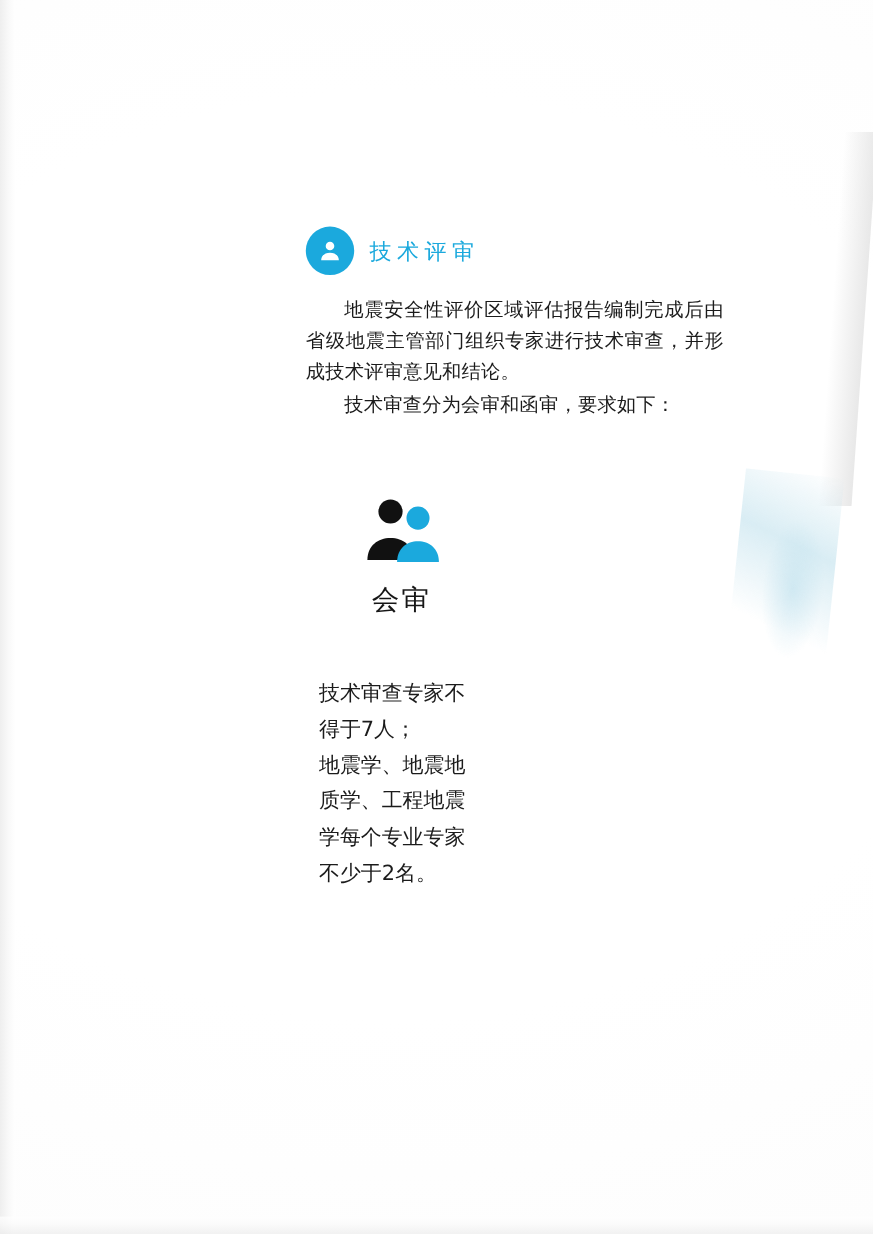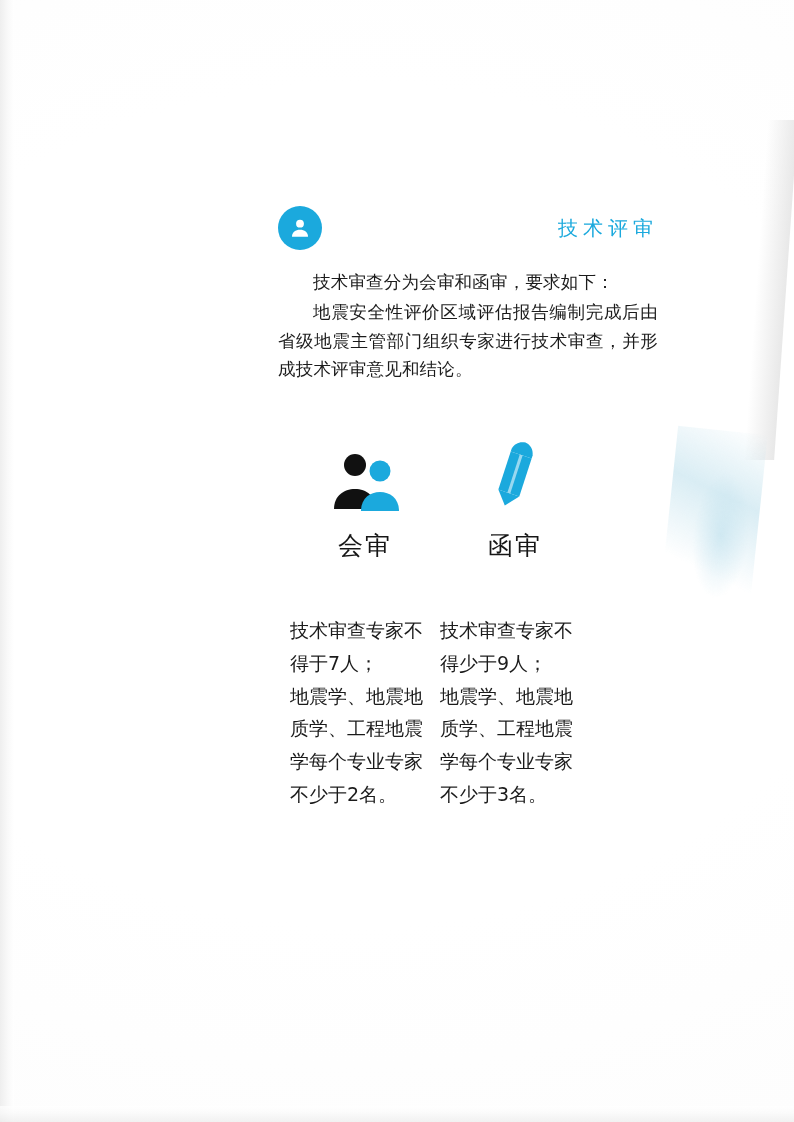--- a/index.html
+++ b/index.html
@@ -64,21 +64,20 @@
     left: 278px;
     top: 206px;
     width: 380px;
   }
 
   .title-row {
     display: flex;
     align-items: center;
     gap: 14px;
     margin-bottom: 18px;
-    justify-content: space-between;
   }
   .title-badge {
     width: 44px;
     height: 44px;
     border-radius: 50%;
     background: #1ba9dd;
     display: flex;
     align-items: center;
     justify-content: center;
     flex: none;
@@ -149,51 +148,35 @@
     <div class="title-row">
       <div class="title-badge">
         <svg width="26" height="26" viewBox="0 0 24 24" aria-hidden="true">
           <circle cx="12" cy="8" r="3.6" fill="#ffffff"></circle>
           <path d="M4.6 20c0-4.1 3.3-6.4 7.4-6.4S19.4 15.9 19.4 20z" fill="#ffffff"></path>
         </svg>
       </div>
       <div class="title-text">技术评审</div>
     </div>
 
+    <p class="para indent">地震安全性评价区域评估报告编制完成后由省级地震主管部门组织专家进行技术审查，并形成技术评审意见和结论。</p>
     <p class="para indent">技术审查分为会审和函审，要求如下：</p>
-    <p class="para indent">地震安全性评价区域评估报告编制完成后由省级地震主管部门组织专家进行技术审查，并形成技术评审意见和结论。</p>
 
     <div class="columns">
 
       <div class="col left">
         <div class="icon-box">
           <svg width="74" height="62" viewBox="0 0 74 62" aria-hidden="true">
             <circle cx="27" cy="14" r="11" fill="#111111"></circle>
             <path d="M6 58c0-13 9.6-20 21-20s21 7 21 20z" fill="#111111"></path>
             <circle cx="52" cy="20" r="10.5" fill="#1ba9dd"></circle>
             <path d="M33 60c0-12.5 8.8-19 19-19s19 6.5 19 19z" fill="#1ba9dd"></path>
           </svg>
         </div>
         <div class="col-title">会审</div>
         <div class="col-body">技术审查专家不得于7人；
 地震学、地震地质学、工程地震学每个专业专家不少于2名。</div>
       </div>
 
-      <div class="col right">
-        <div class="icon-box">
-          <svg width="64" height="70" viewBox="0 0 64 70" aria-hidden="true">
-            <g transform="rotate(18 32 35)">
-              <path d="M32 2 L43 12 L43 15 L21 15 L21 12 Z" fill="#1ba9dd"></path>
-              <path d="M32 2 C27 2 22 6 21 12 L43 12 C42 6 37 2 32 2 Z" fill="#1ba9dd"></path>
-              <rect x="21" y="15" width="22" height="40" fill="#1ba9dd"></rect>
-              <path d="M21 55 L43 55 L32 68 Z" fill="#1ba9dd"></path>
-              <rect x="30.5" y="15" width="3" height="40" fill="#ffffff" opacity=".55"></rect>
-            </g>
-          </svg>
-        </div>
-        <div class="col-title">函审</div>
-        <div class="col-body">技术审查专家不得少于9人；
-地震学、地震地质学、工程地震学每个专业专家不少于3名。</div>
-      </div>
 
     </div>
   </div>
 </div>
 
 </body></html>

